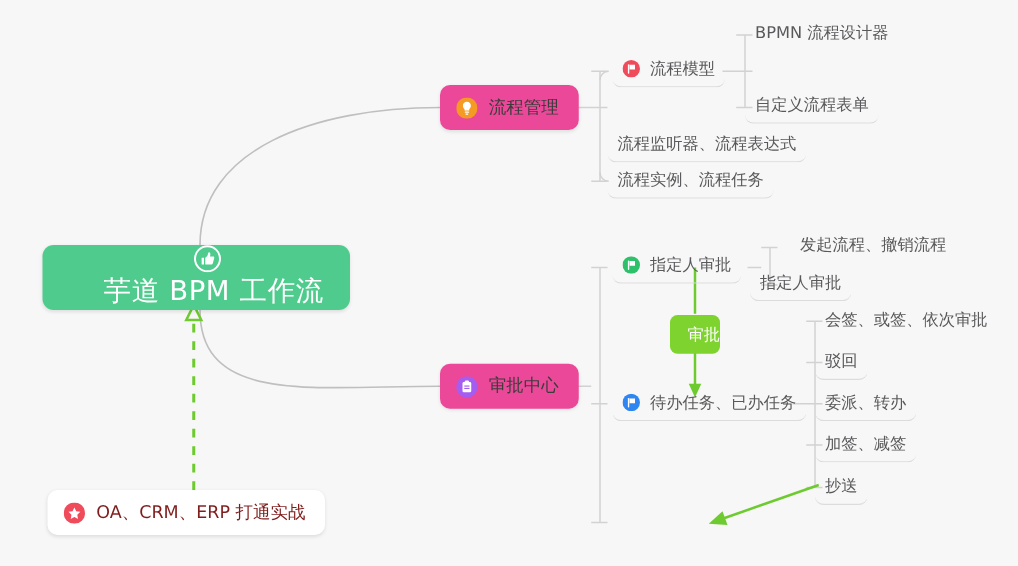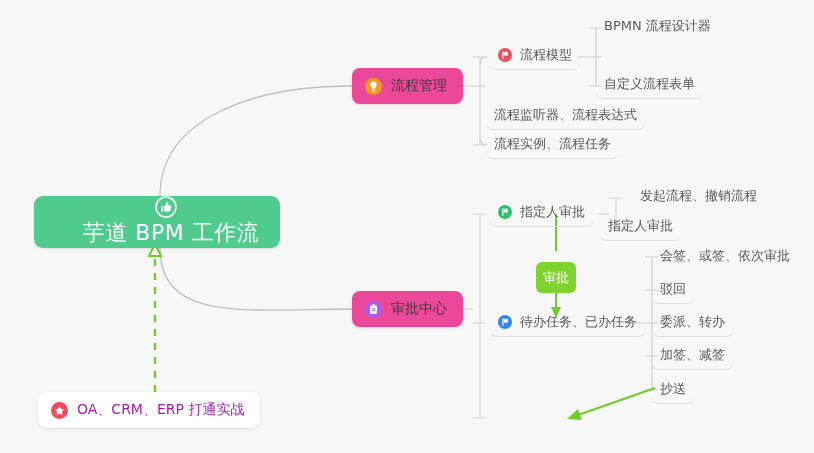--- a/index.html
+++ b/index.html
@@ -83,28 +83,28 @@
     border-bottom-right-radius: 7px;
   }
   .leaf-node.no-rule { border-bottom: none; }
   .leaf-label { margin-left: 0; }
   .leaf-node.has-icon .leaf-label { margin-left: 8px; }
 
   
   .tag-node {
     position: absolute;
     left: 536px;
-    top: 262px;
+    top: 252px;
     width: 40px;
     height: 31px;
     background: #7ed32f;
     border-radius: 6px;
     display: flex;
     align-items: center;
-    justify-content: center;
+    justify-content: flex-end;
   }
   .tag-label {
     color: #ffffff;
     font-size: 13px;
     white-space: nowrap;
   }
 
   
   .float-card {
     position: absolute;
@@ -115,21 +115,21 @@
     border-radius: 8px;
     box-shadow: 0 1px 3px rgba(0,0,0,0.10);
     display: flex;
     align-items: center;
     padding: 0 16px 0 13px;
     box-sizing: border-box;
     white-space: nowrap;
   }
   .float-label {
     font-size: 14px;
-    color: #a21caf;
+    color: #7f1d1d;
     margin-left: 9px;
   }
 
   .icon { display: inline-flex; flex: 0 0 auto; line-height: 0; }
 </style>
 </head>
 <body>
 
 <div id="canvas">
 

